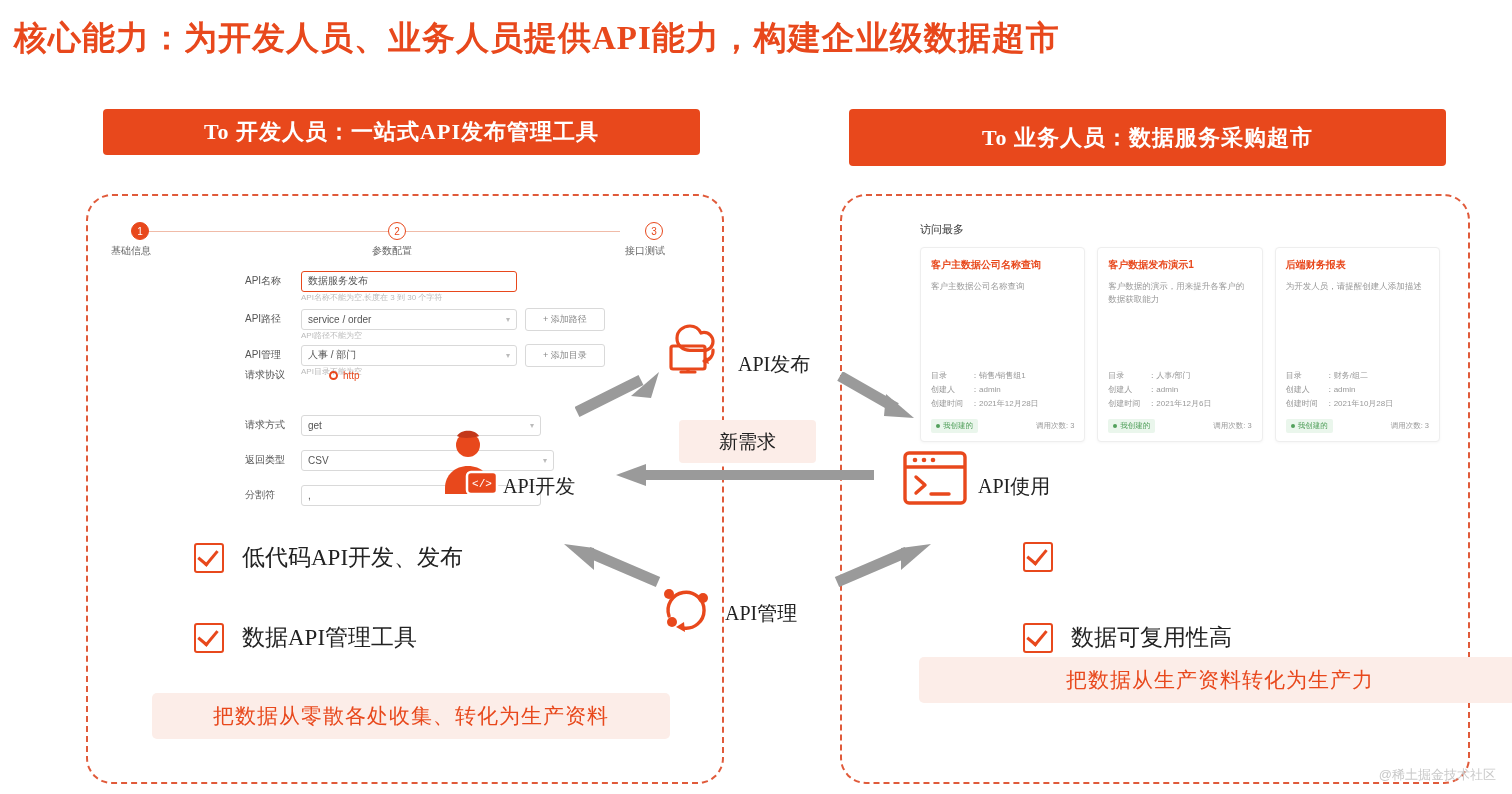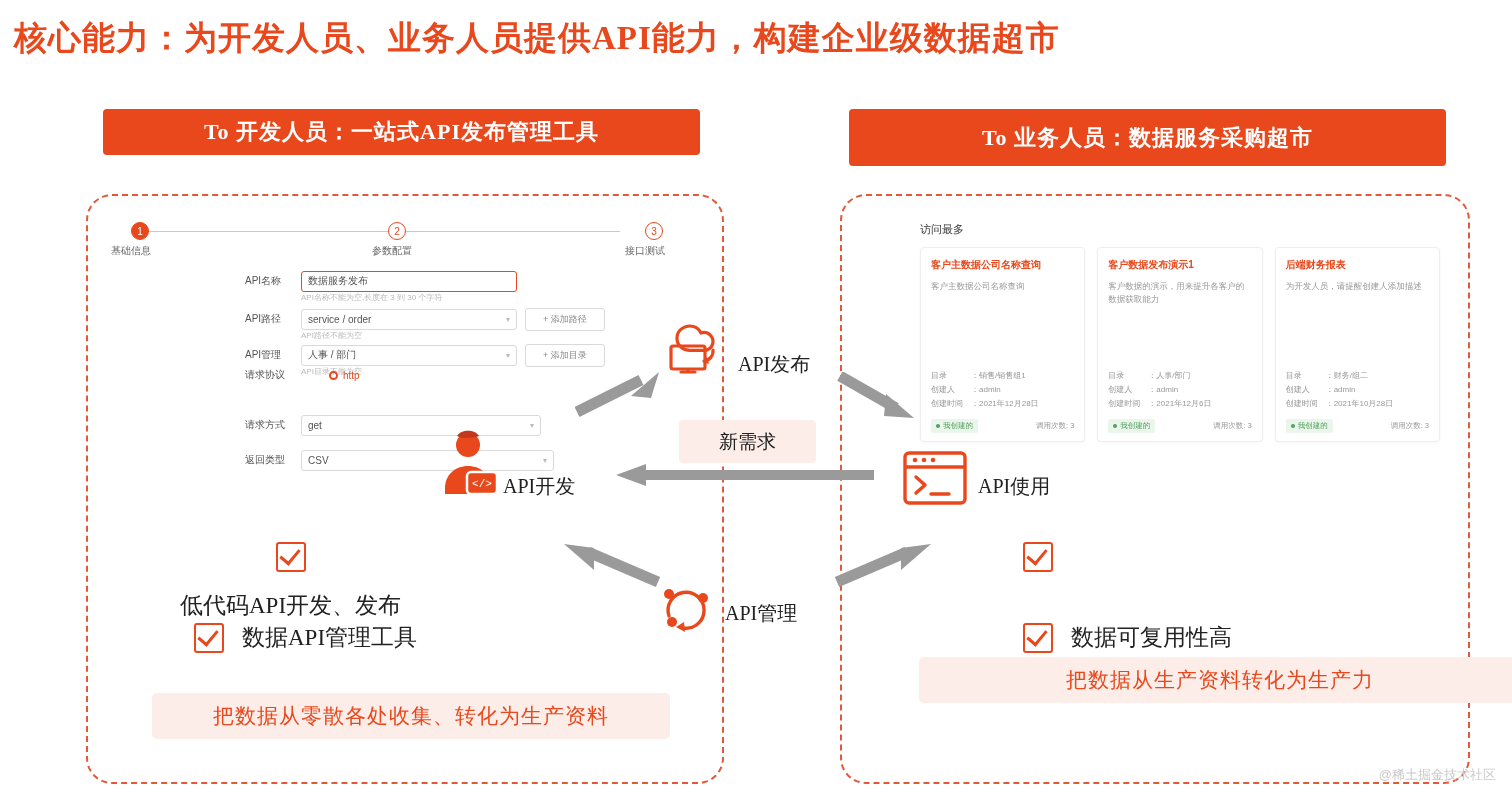--- a/index.html
+++ b/index.html
@@ -366,20 +366,24 @@
   </div>
 
   <div class="frow" style="top:241px;">
     <div class="flabel">返回类型</div>
     <div class="finput" style="width:253px;">
       <span>CSV</span>
       <span class="caret-d">▾</span>
     </div>
   </div>
 
+  <div class="frow" style="top:276px;">
+    <div class="flabel">分割符</div>
+    <div class="finput" style="width:240px;">,</div>
+  </div>
 </div>
 
 <div class="cards-mock">
   <div class="cards-title">访问最多</div>
   <div class="cards-row">
 
     <div class="card">
       <div class="card-title">客户主数据公司名称查询</div>
       <div class="card-desc">客户主数据公司名称查询</div>
       <div class="card-meta">
@@ -500,21 +504,21 @@
 <svg class="arrow" style="left:562px; top:540px;" width="100" height="50">
   <path d="M26 12 L96 42" stroke="#9A9A9A" stroke-width="11"></path>
   <path d="M2 4 L32 30 L32 8 Z" fill="#9A9A9A"></path>
 </svg>
 
 <svg class="arrow" style="left:833px; top:540px;" width="100" height="50">
   <path d="M4 42 L74 12" stroke="#9A9A9A" stroke-width="11"></path>
   <path d="M98 4 L68 8 L68 30 Z" fill="#9A9A9A"></path>
 </svg>
 
-<div class="bullet" style="left:180px; top:542px;flex-direction:column;">
+<div class="bullet" style="left:194px; top:542px;">
   <span class="check"></span>
   <span>低代码API开发、发布</span>
 </div>
 <div class="bullet" style="left:194px; top:622px;">
   <span class="check"></span>
   <span>数据API管理工具</span>
 </div>
 <div class="bullet" style="left:1023px; top:542px;">
   <span class="check"></span>
 </div>

